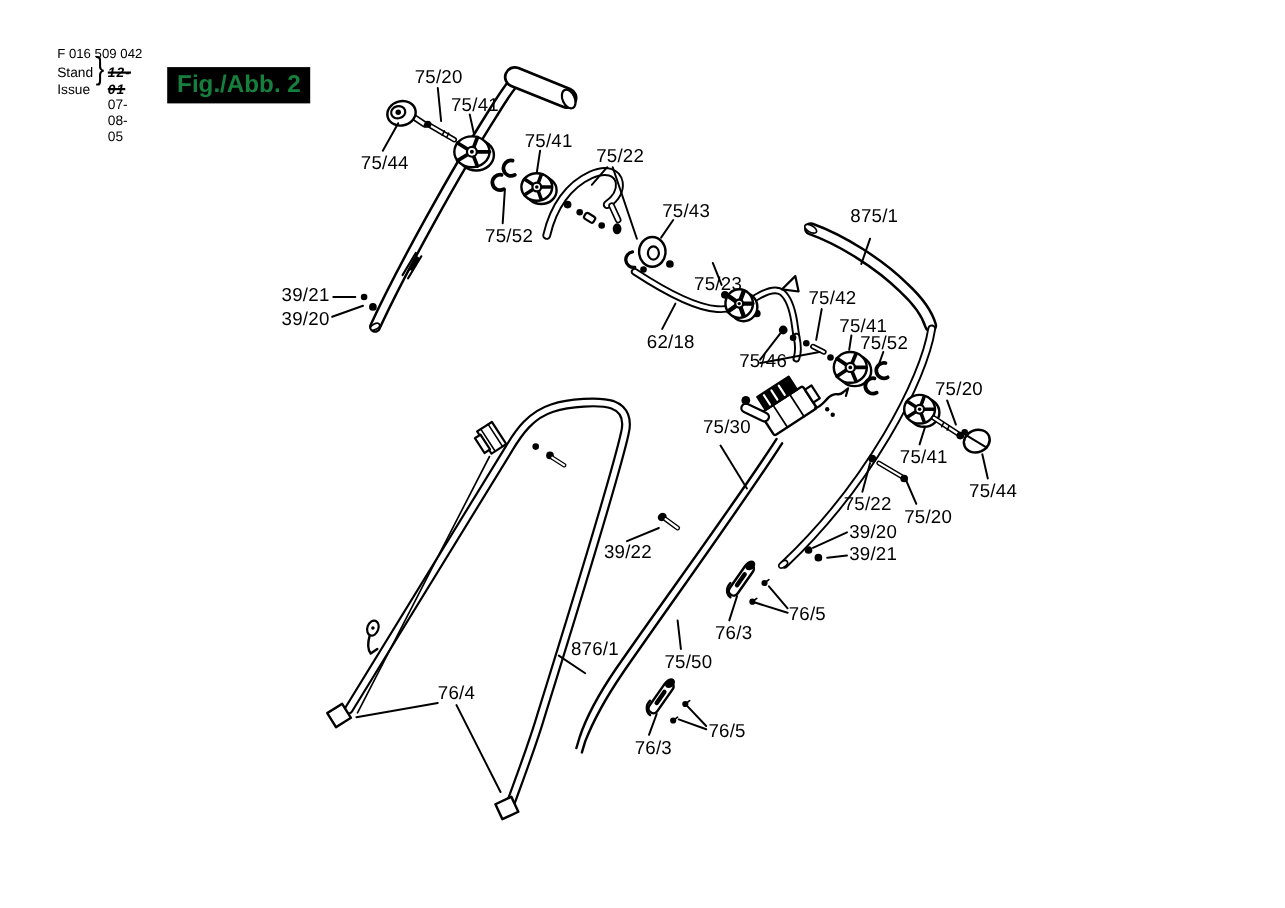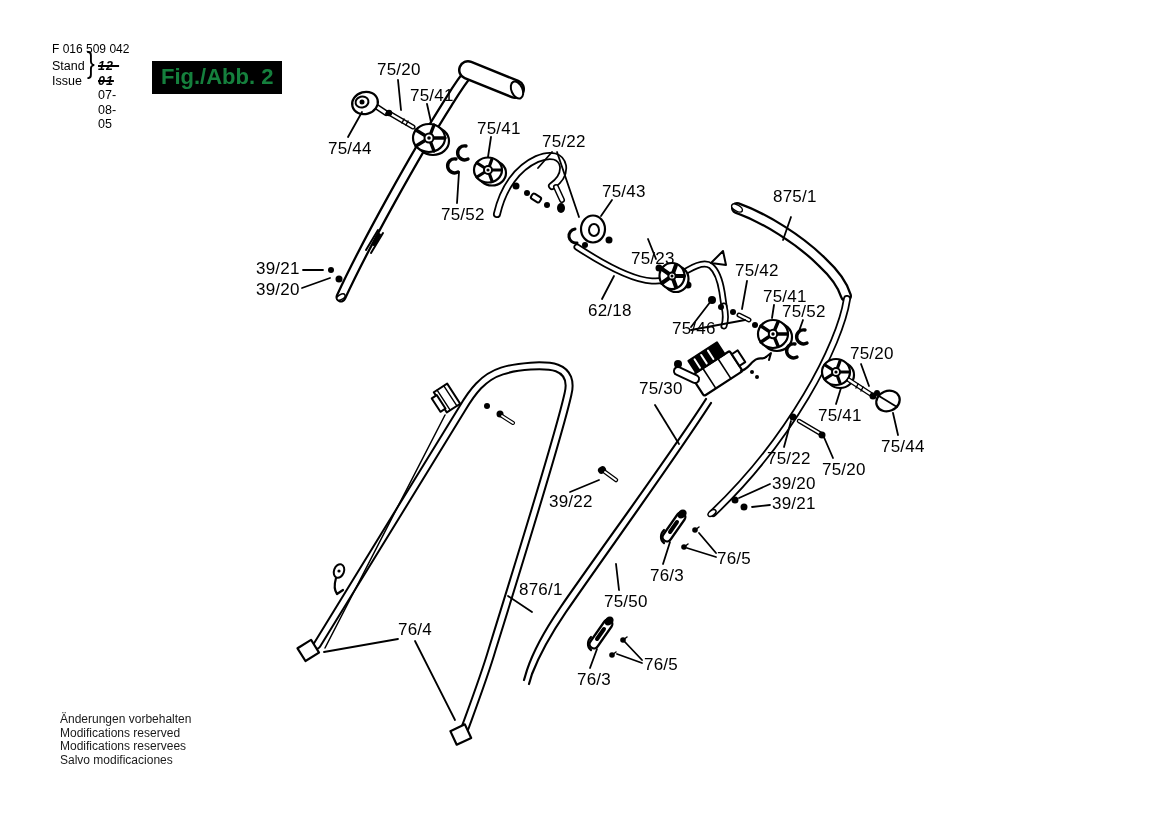--- a/index.html
+++ b/index.html
@@ -354,20 +354,14 @@
       <div class="part-label" style="left: 549px; top: 492px;">39/22</div>
       <div class="part-label" style="left: 717px; top: 549px;">76/5</div>
       <div class="part-label" style="left: 650px; top: 566px;">76/3</div>
       <div class="part-label" style="left: 479px; top: 580px; margin-left: 40px;">876/1</div>
       <div class="part-label" style="left: 604px; top: 592px;">75/50</div>
       <div class="part-label" style="left: 398px; top: 620px;">76/4</div>
       <div class="part-label" style="left: 644px; top: 655px;">76/5</div>
       <div class="part-label" style="left: 577px; top: 670px;">76/3</div>
     </div>
 
-<div class="footer">
-  <span>Änderungen vorbehalten</span>
-  <span>Modifications reserved</span>
-  <span>Modifications reservees</span>
-  <span>Salvo modificaciones</span>
+
 </div>
 
-</div>
-
 </body></html>

